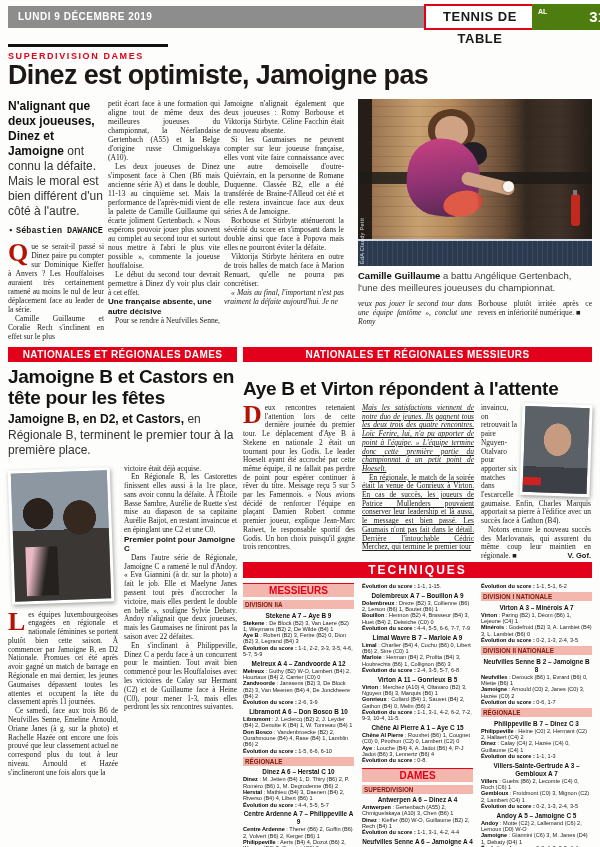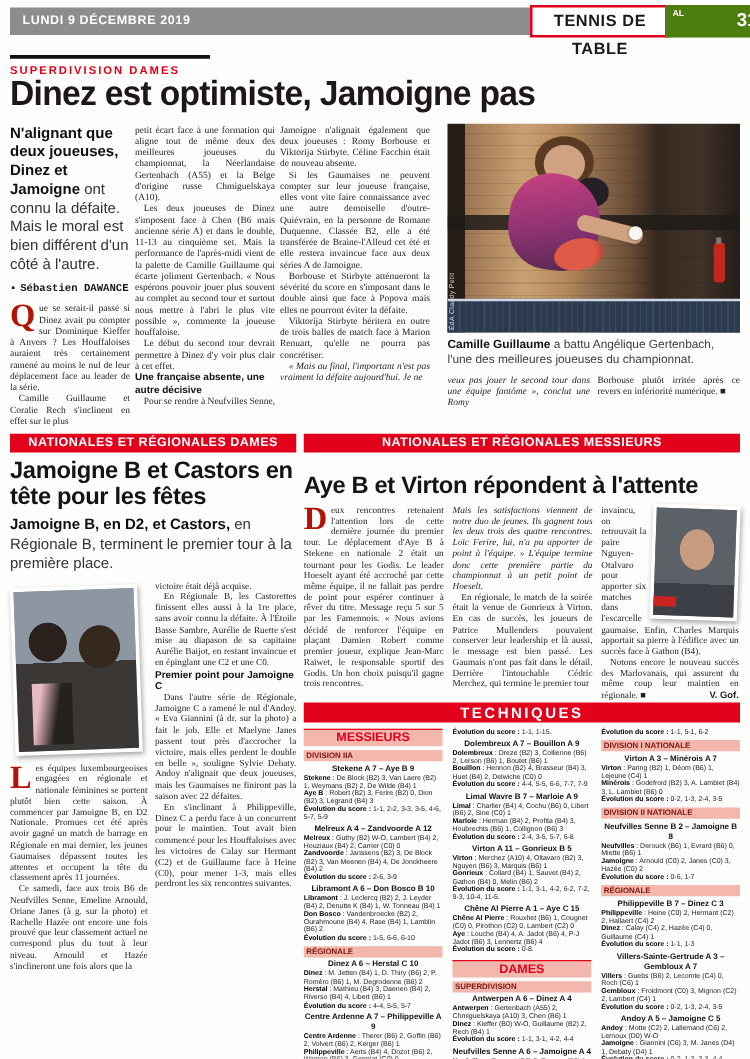--- a/index.html
+++ b/index.html
@@ -110,21 +110,21 @@
 <div class="abs top-rule"></div>
 
 <div class="abs kicker">SUPERDIVISION DAMES</div>
 <div class="abs headline-main">Dinez est optimiste, Jamoigne pas</div>
 
 <div class="abs top-cols">
   <div class="tc1">
     <div class="lead-main"><b>N'alignant que deux joueuses, Dinez et Jamoigne</b><span> ont connu la défaite. Mais le moral est bien différent d'un côté à l'autre.</span></div>
     <div class="byline"><span class="bullet">▪</span><span>Sébastien DAWANCE</span></div>
     <div class="serif">
-      <p><span class="dropcap">Q</span><span>ue se serait-il passé si Dinez avait pu compter sur Dominique Kieffer à Anvers ? Les Houffaloises auraient très certainement ramené au moins le nul de leur déplacement face au leader de la série.</span></p>
+      <p><span class="dropcap">Q</span><span>ue se serait-il passé si Dinez paire pu compter sur Dominique Kieffer à Anvers ? Les Houffaloises auraient très certainement ramené au moins le nul de leur déplacement face au leader de la série.</span></p>
       <p>Camille Guillaume et Coralie Rech s'inclinent en effet sur le plus</p>
     </div>
   </div>
   <div class="tc2 serif">
     <p>petit écart face à une formation qui aligne tout de même deux des meilleures joueuses du championnat, la Néerlandaise Gertenbach (A55) et la Belge d'origine russe Chmiguelskaya (A10).</p>
     <p>Les deux joueuses de Dinez s'imposent face à Chen (B6 mais ancienne série A) et dans le double, 11-13 au cinquième set. Mais la performance de l'après-midi vient de la palette de Camille Guillaume qui écarte joliment Gertenbach. « Nous espérons pouvoir jouer plus souvent au complet au second tour et surtout nous mettre à l'abri le plus vite possible », commente la joueuse houffaloise.</p>
     <p>Le début du second tour devrait permettre à Dinez d'y voir plus clair à cet effet.</p>
     <p class="bodysub">Une française absente, une autre décisive</p>
     <p>Pour se rendre à Neufvilles Senne,</p>
   </div>
@@ -186,21 +186,21 @@
     </div>
   </div>
 </div>
 
 <div class="abs mess-art">
   <div class="headline2">Aye B et Virton répondent à l'attente</div>
   <div class="mess-cols">
     <div class="mc serif" style="font-size:7.4px;line-height:8.7px;">
       <p><span class="dropcap">D</span><span>eux rencontres retenaient l'attention lors de cette dernière journée du premier tour. Le déplacement d'Aye B à Stekene en nationale 2 était un tournant pour les Godis. Le leader Hoeselt ayant été accroché par cette même équipe, il ne fallait pas perdre de point pour espérer continuer à rêver du titre. Message reçu 5 sur 5 par les Famennois. « Nous avions décidé de renforcer l'équipe en plaçant Damien Robert comme premier joueur, explique Jean-Marc Raiwet, le responsable sportif des Godis. Un bon choix puisqu'il gagne trois rencontres.</span></p>
     </div>
-    <div class="mc serif" style="font-size:7.4px;line-height:8.7px;">
+    <div class="mc serif" style="font-size:7.4px;line-height:8.7px;text-decoration:underline;">
       <p class="ital">Mais les satisfactions viennent de notre duo de jeunes. Ils gagnent tous les deux trois des quatre rencontres. Loïc Ferire, lui, n'a pu apporter de point à l'équipe. » L'équipe termine donc cette première partie du championnat à un petit point de Hoeselt.</p>
       <p>En régionale, le match de la soirée était la venue de Gonrieux à Virton. En cas de succès, les joueurs de Patrice Mullenders pouvaient conserver leur leadership et là aussi, le message est bien passé. Les Gaumais n'ont pas fait dans le détail. Derrière l'intouchable Cédric Merchez, qui termine le premier tour</p>
     </div>
     <div class="mc3 serif" style="font-size:7.4px;line-height:8.7px;">
       <div class="snap snap-man">
           <div class="inner">
             <div class="redpatch"></div>
           </div>
         </div>
       <p>invaincu, on retrouvait la paire Nguyen-Otalvaro pour apporter six matches dans l'escarcelle gaumaise. Enfin, Charles Marquis apportait sa pierre à l'édifice avec un succès face à Gathon (B4).</p>

